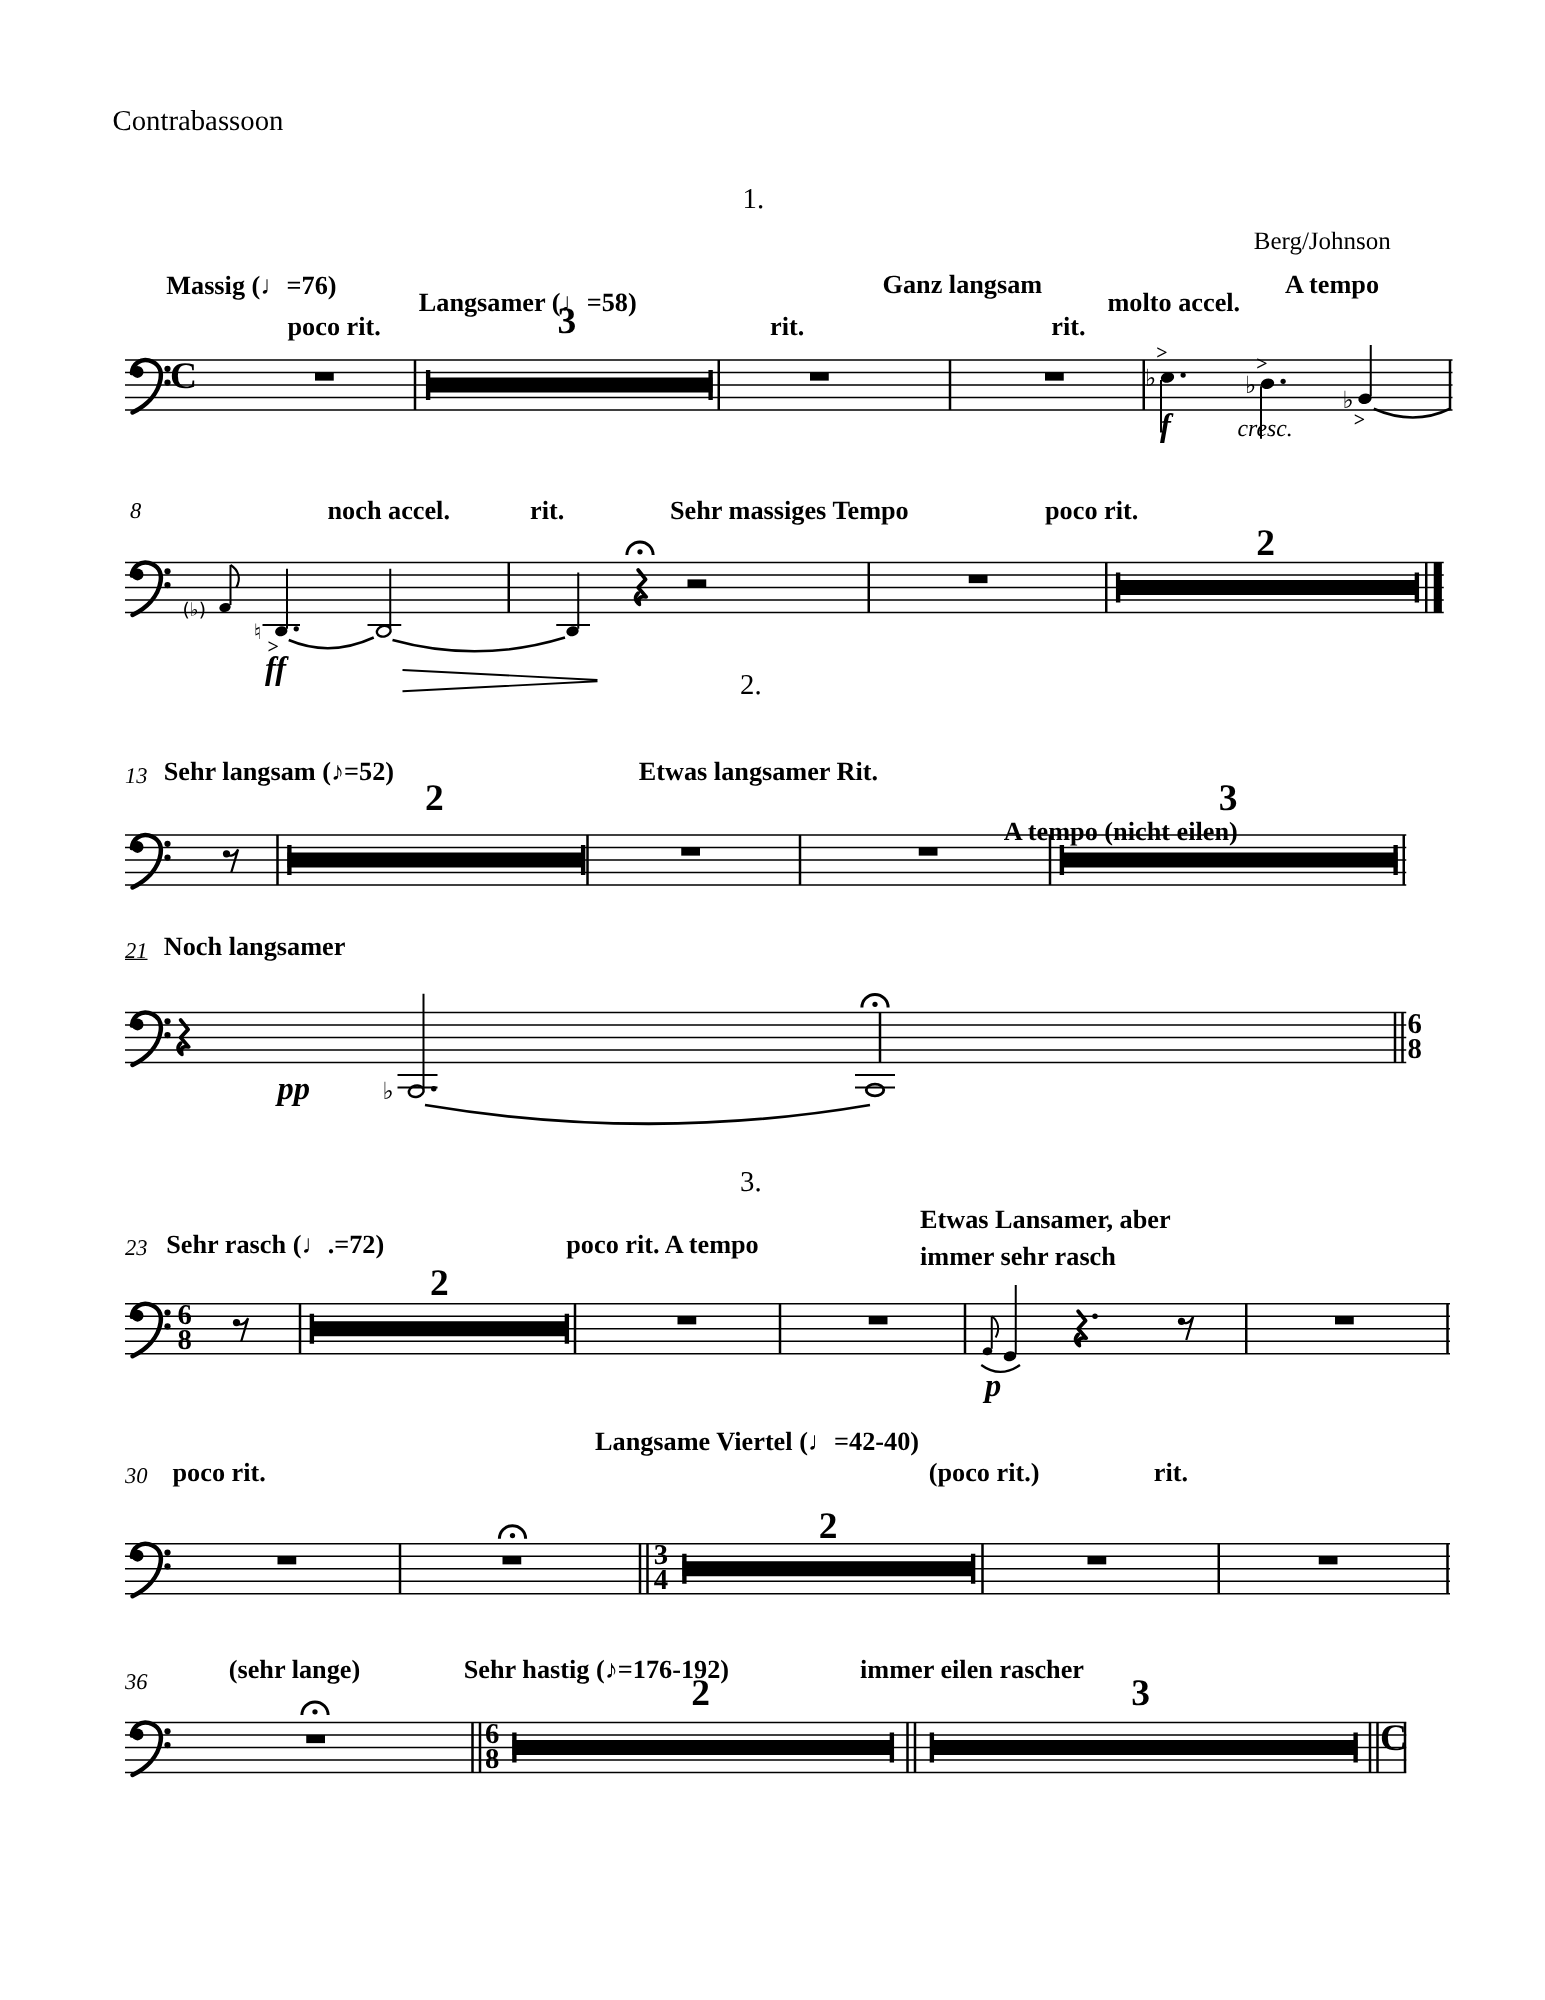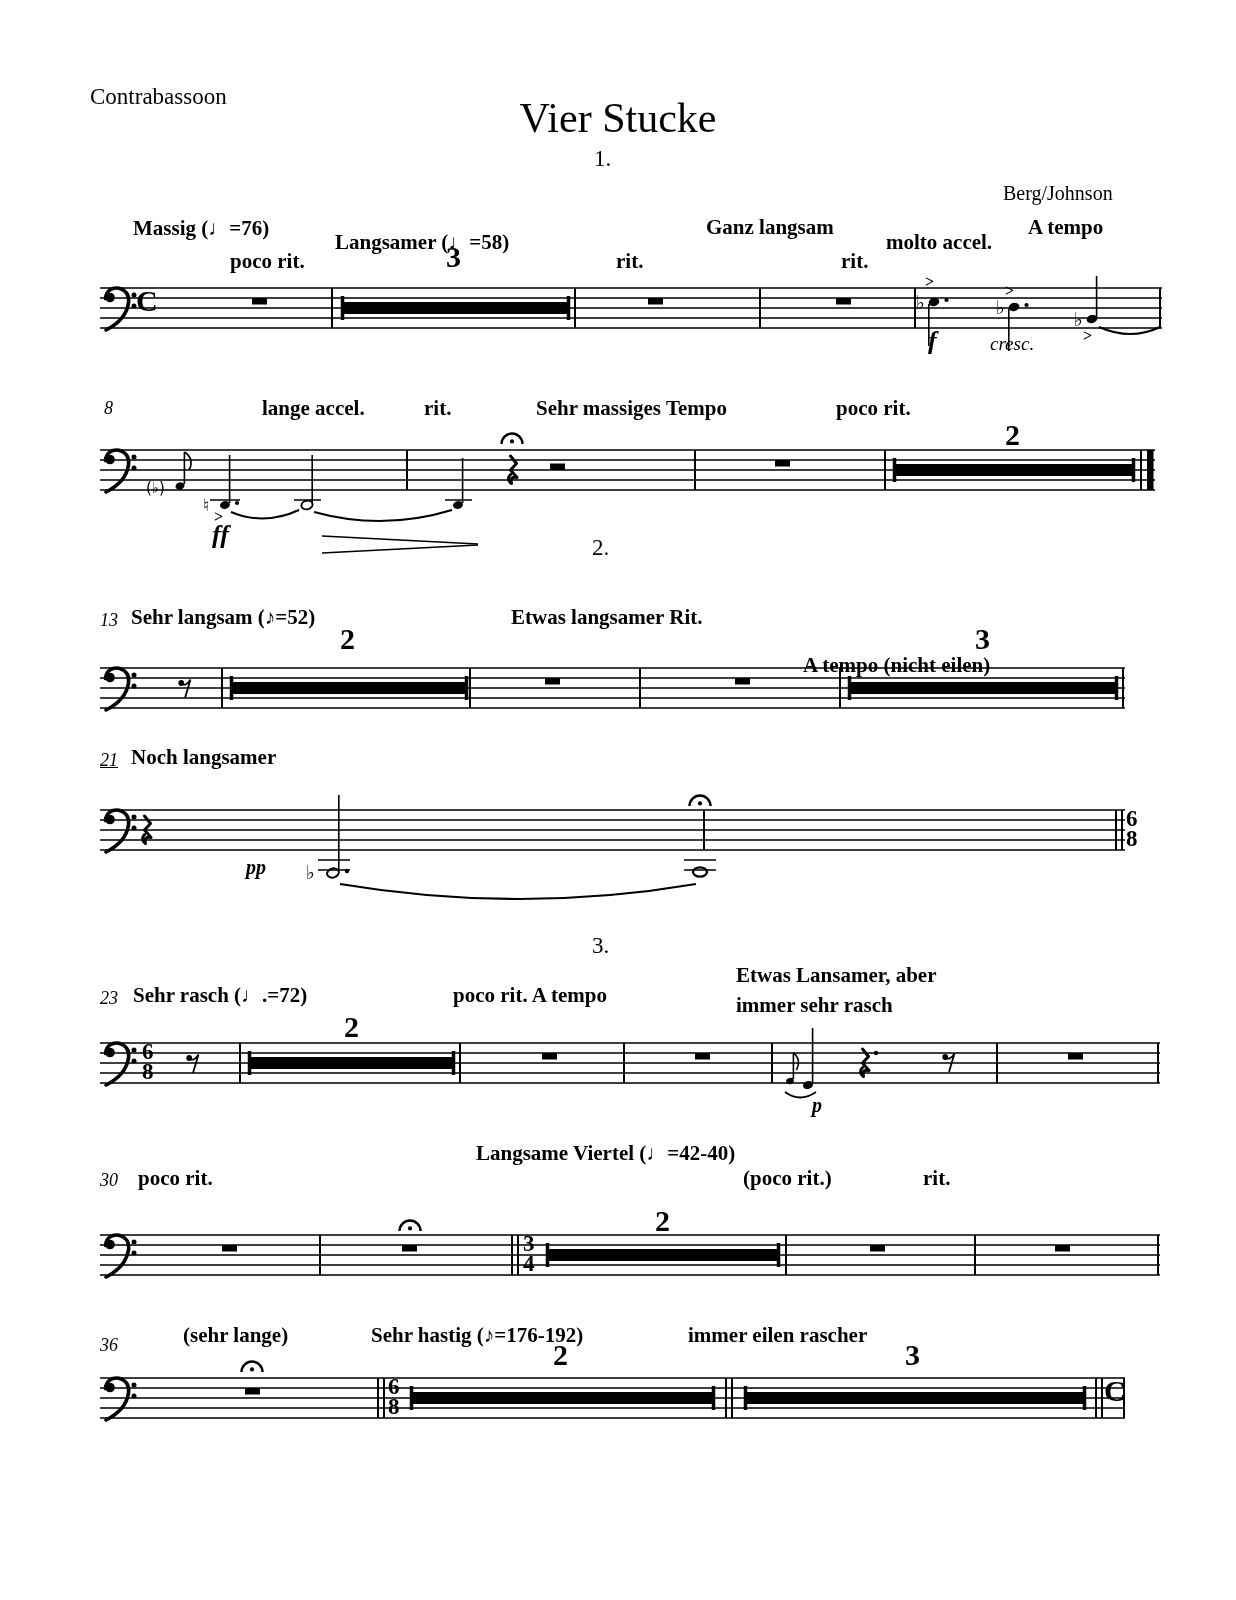--- a/index.html
+++ b/index.html
@@ -12,21 +12,21 @@
   .instrument { font-size:23px; }
   .title { font-size:42px; left:50%; transform:translateX(-50%); }
   .movement { font-size:23px; }
   .composer { font-size:20px; }
   .tempo { font-size:21px; font-weight:bold; }
   .mnum { font-size:18px; font-style:italic; }
   .mrnum { font-size:30px; font-weight:bold; }
   .timesig { font-size:30px; font-weight:bold; line-height:1; }
   .timesig-sm { font-size:23px; font-weight:bold; line-height:1; }
   .dyn { font-weight:bold; font-style:italic; font-size:26px; }
-  .dyn-sm { font-weight:bold; font-style:italic; font-size:20px;margin-left:24px; }
+  .dyn-sm { font-weight:bold; font-style:italic; font-size:26px; }
   .cresc { font-style:italic; font-size:19px; }
   svg text.mglyph { font-family:"DejaVu Sans",sans-serif; }
   svg text.accent { font-family:"Liberation Serif",serif; font-weight:bold; }
   .notation { position:absolute; left:0; top:0; }
 </style>
 </head>
 <body>
 
 <div class="page">
 
@@ -197,39 +197,38 @@
         <rect x="410" y="1392" width="305" height="12"></rect>
       </g>
       <g>
         <path stroke="#000" stroke-width="3.5" d="M745.5,1386V1410 M1084.5,1386V1410"></path>
         <rect x="744" y="1392" width="342" height="12"></rect>
       </g>
     </g>
   </svg>
 
   <span class="abs instrument" style="left:90px; top:84px;">Contrabassoon</span>
-  <span class="abs title" style="top:94px;">Vier Stucke</span>
   <span class="abs movement" style="left:594px; top:146px;">1.</span>
   <span class="abs composer" style="left:1003px; top:182px;">Berg/Johnson</span>
 
   <span class="abs tempo" style="left:133px; top:216px;">Massig (♩=76)</span>
   <span class="abs tempo" style="left:230px; top:249px;">poco rit.</span>
   <span class="abs tempo" style="left:335px; top:230px;">Langsamer (♩=58)</span>
   <span class="abs mrnum" style="left:446px; top:240px;">3</span>
   <span class="abs tempo" style="left:616px; top:249px;">rit.</span>
   <span class="abs tempo" style="left:706px; top:215px;">Ganz langsam</span>
   <span class="abs tempo" style="left:841px; top:249px;">rit.</span>
   <span class="abs tempo" style="left:886px; top:230px;">molto accel.</span>
   <span class="abs tempo" style="left:1028px; top:215px;">A tempo</span>
   <span class="abs timesig" style="left:136px; top:286px;">C</span>
   <span class="abs dyn" style="left:928px; top:326px;">f</span>
   <span class="abs cresc" style="left:990px; top:333px;text-align:right;">cresc.</span>
 
   <span class="abs mnum" style="left:104px; top:398px;">8</span>
-  <span class="abs tempo" style="left:262px; top:396px;">lange accel.</span>
+  <span class="abs tempo" style="left:262px; top:396px;">noch accel.</span>
   <span class="abs tempo" style="left:424px; top:396px;">rit.</span>
   <span class="abs tempo" style="left:536px; top:396px;">Sehr massiges Tempo</span>
   <span class="abs tempo" style="left:836px; top:396px;">poco rit.</span>
   <span class="abs mrnum" style="left:1005px; top:418px;">2</span>
   <span class="abs dyn" style="left:212px; top:520px;">ff</span>
   <span class="abs movement" style="left:592px; top:535px;">2.</span>
 
   <span class="abs mnum" style="left:100px; top:610px;">13</span>
   <span class="abs tempo" style="left:131px; top:605px;">Sehr langsam (♪=52)</span>
   <span class="abs mrnum" style="left:340px; top:622px;">2</span>

